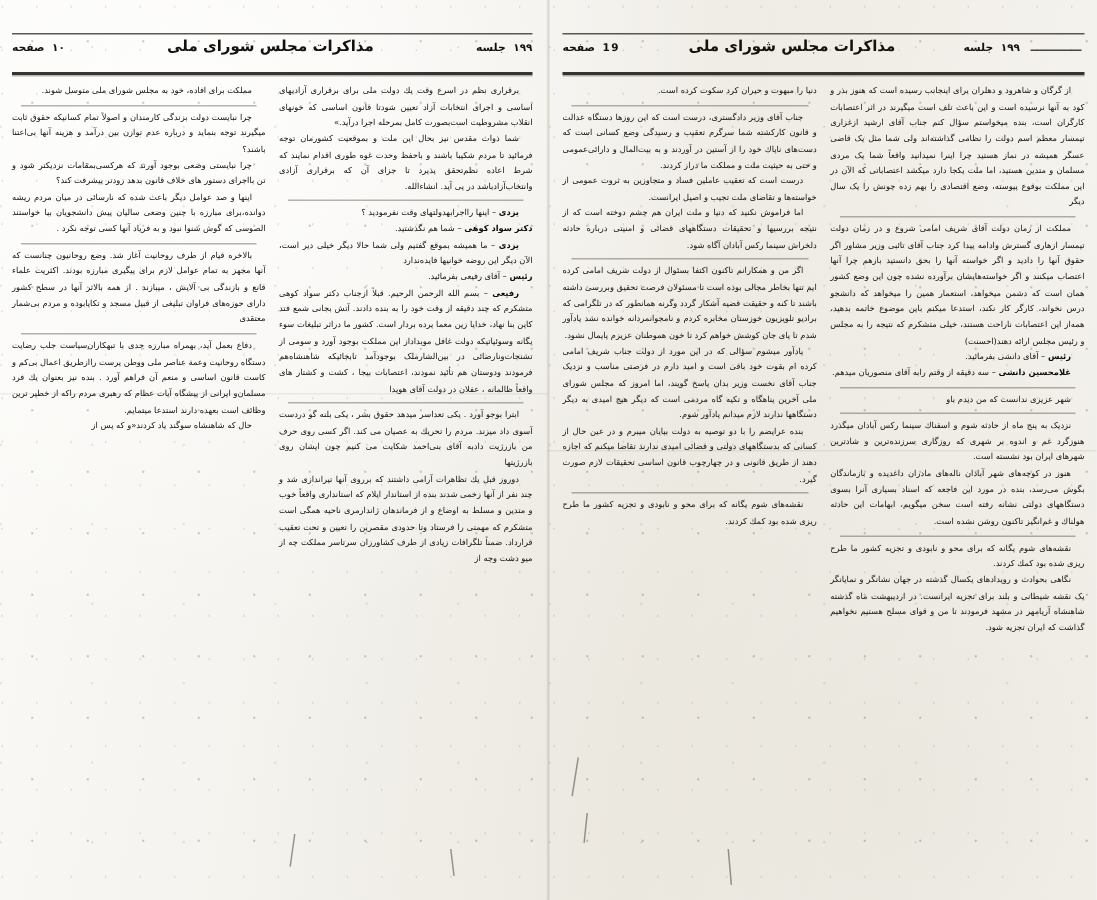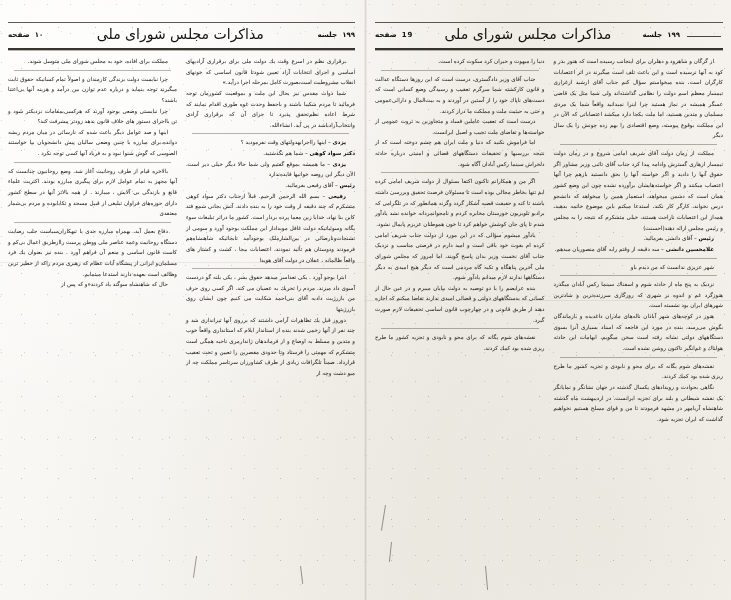--- a/index.html
+++ b/index.html
@@ -51,21 +51,21 @@
     content:"";position:absolute;left:0;right:0;top:2px;height:1px;
     background:#1d1a14;opacity:.35;
   }
   .head-row{
     position:absolute;left:0;right:0;top:6px;
     display:flex;align-items:center;justify-content:space-between;
     font-size:7.2px;font-weight:bold;color:#14120d;letter-spacing:.2px;
   }
   .head-side{display:flex;gap:5px;align-items:baseline;white-space:nowrap;}
   .head-side .num{font-size:7px;letter-spacing:1px;}
-  .head-title{font-size:14px;font-weight:normal;white-space:nowrap;}
+  .head-title{font-size:10px;font-weight:bold;white-space:nowrap;}
   .head .dash{
     display:inline-block;width:34px;height:1px;background:#1d1a14;
     opacity:.8;vertical-align:middle;margin:0 2px;
   }
 
   
   .cols{display:flex;gap:9px;margin-top:6px;}
   .col{
     flex:1 1 0;min-width:0;
     font-size:5.55px;line-height:1.92;

